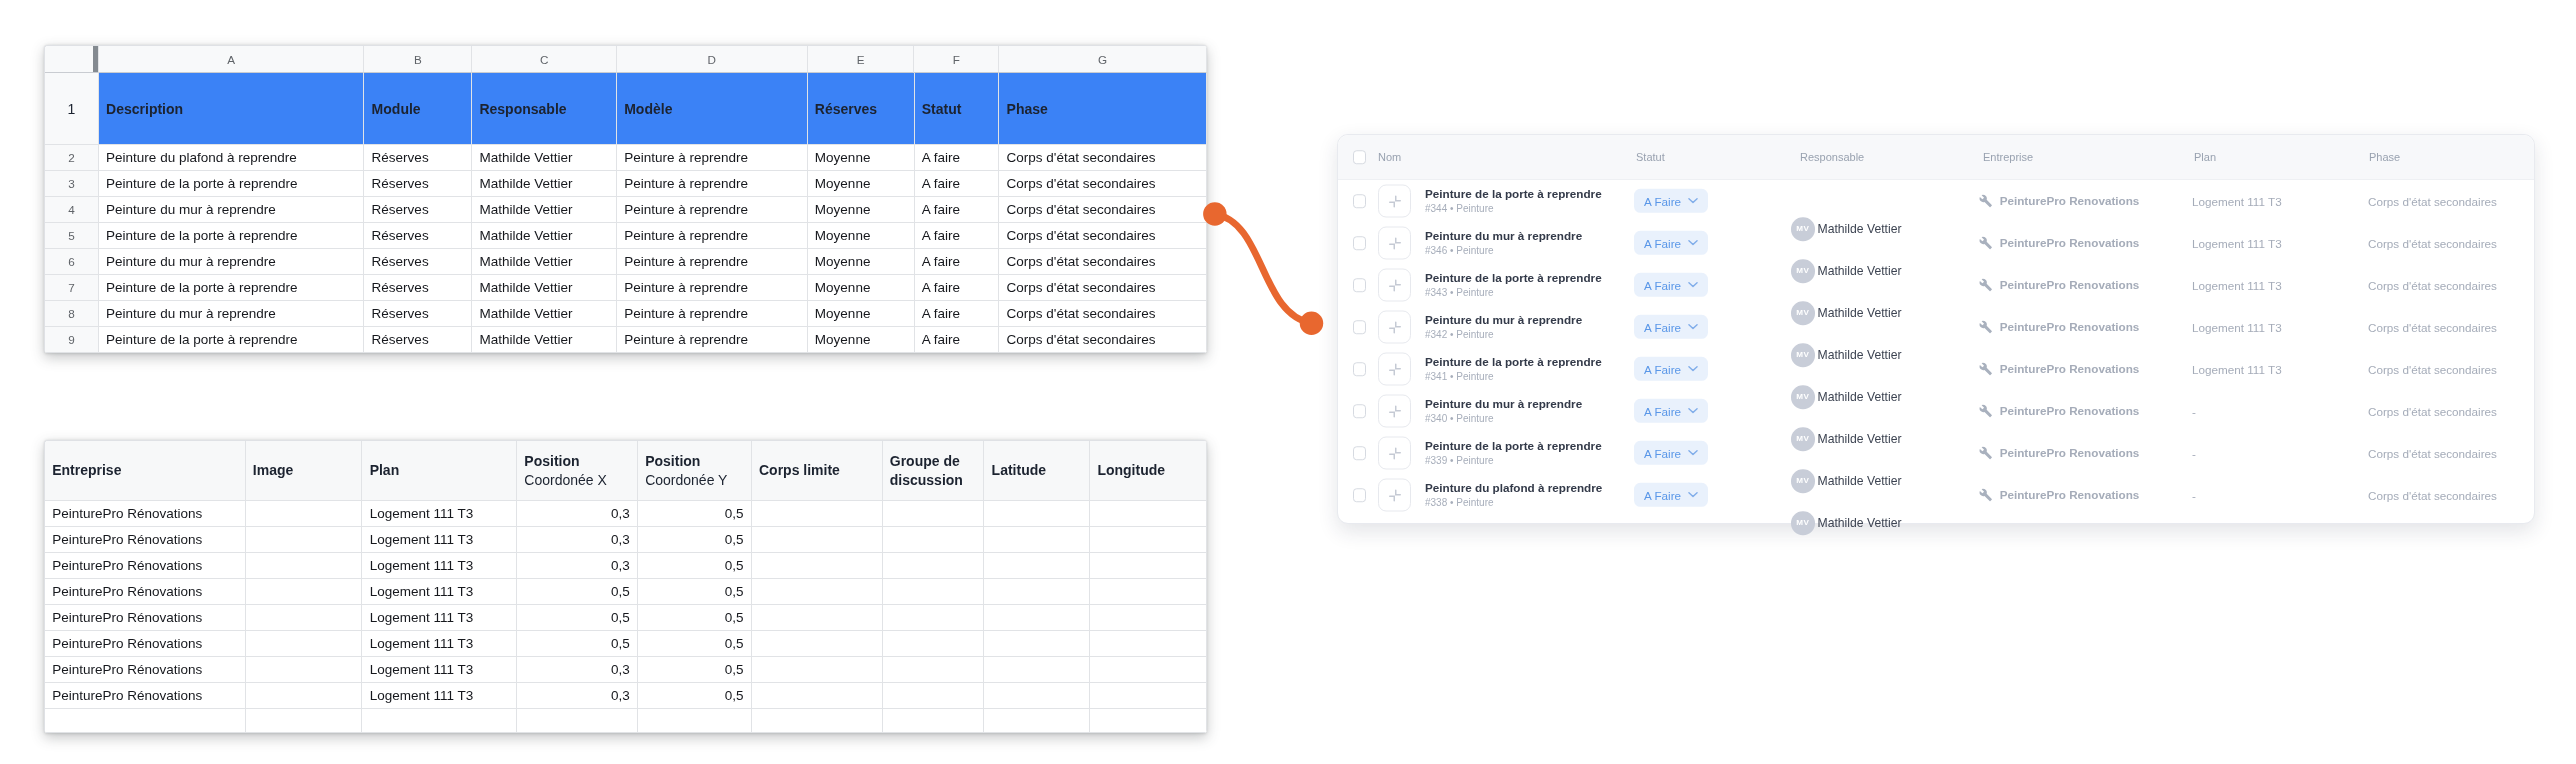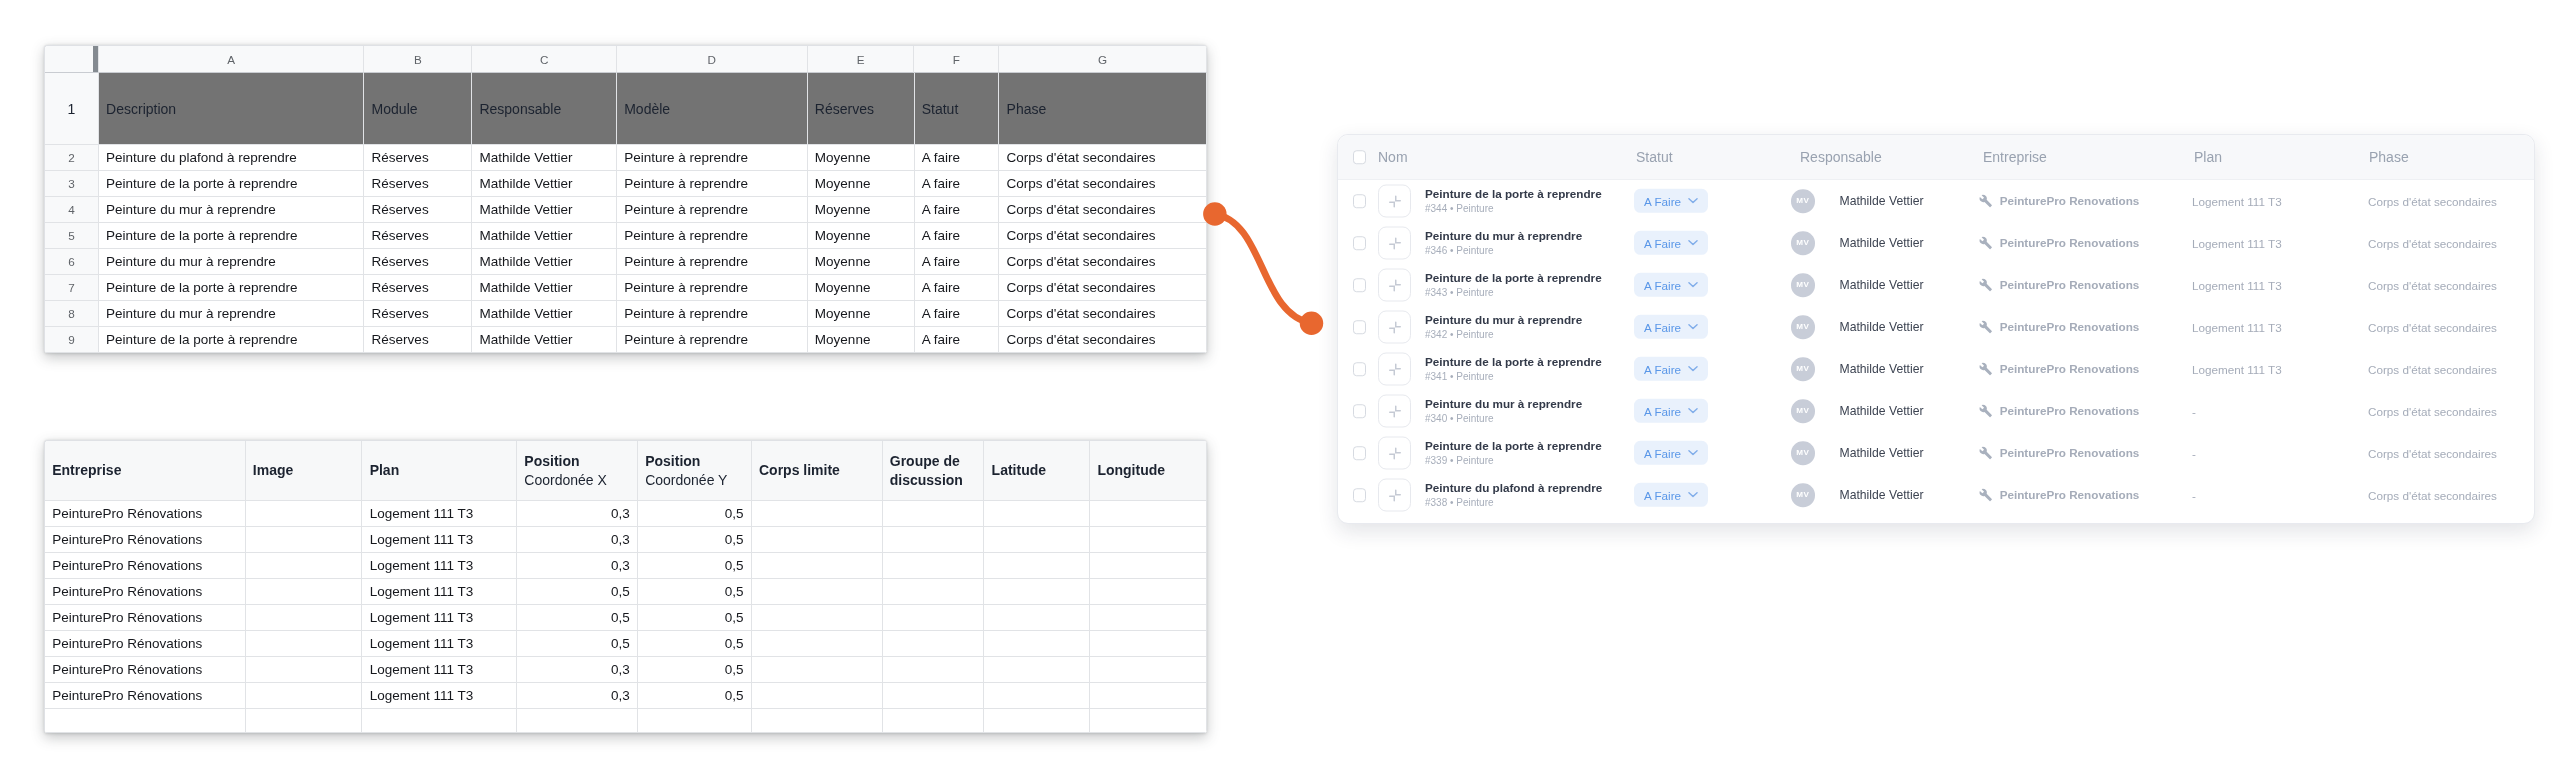--- a/index.html
+++ b/index.html
@@ -19,21 +19,21 @@
     background: #fff; display: flex; align-items: center; padding: 0 7.2px;
     font-size: 13.5px; color: #16181d; white-space: nowrap; overflow: hidden; }
   .letters .cell, .cell.num { justify-content: center; background: #f8f9fa;
     color: #5f6368; font-size: 11.7px; padding: 0 1.8px; }
   .letters .cell { border-bottom-color: #c9ccd1; }
   .srow.letters { height: 27px; }
   .cell.corner { position: relative; }
   .cell.corner::after { content:""; position: absolute; right: 0; top: 0;
     width: 4.5px; height: 100%; background: #848a90; }
   .srow.header1 { height: 72px; }
-  .header1 .cell { background: #737373; font-weight: normal; font-size: 14px; color: #1c2330; }
+  .header1 .cell { background: #3b82f6; font-weight: bold; font-size: 14px; color: #1c2330; }
   .header1 .cell.num { font-weight: normal; background: #f8f9fa; }
   .srow.data { height: 26px; }
   .srow.trailing { height: 23.5px; }
   
   .sheet-top .srow > :nth-child(1) { width: 54px; }
   .sheet-top .srow > :nth-child(2) { width: 266px; }
   .sheet-top .srow > :nth-child(3) { width: 108px; }
   .sheet-top .srow > :nth-child(4) { width: 145px; }
   .sheet-top .srow > :nth-child(5) { width: 191px; }
   .sheet-top .srow > :nth-child(6) { width: 107px; }
@@ -56,36 +56,36 @@
   .header2 .cell .sub2 { font-weight: normal; }
   .cell.r { justify-content: flex-end; }
 
   
   .panel { position: absolute; left: 1337px; top: 134px; width: 1198px;
     background: #fff; border: 0.9px solid #e8eaef; border-radius: 11px;
     box-shadow: 0 7.2px 20px rgba(35,45,65,.12); padding-bottom: 7.2px; }
   .p-header { position: relative; height: 45px; background: #f7f8fa;
     border-bottom: 0.9px solid #eef0f3; border-radius: 11px 11px 0 0; }
   .p-header .ph { position: absolute; top: 50%; transform: translateY(-50%);
-    font-size: 14px; color: #99a2b0; }
+    font-size: 11px; color: #99a2b0; }
   .p-row { position: relative; height: 42px; }
   .p-abs { position: absolute; top: 50%; transform: translateY(-50%); }
   .checkbox { position: absolute; top: 50%; transform: translateY(-50%);
     left: 14.5px; width: 13.5px; height: 13.5px; border: 1.4px solid #d6dae1;
     border-radius: 3.6px; background: #fff; }
   .task-icon { left: 40px; width: 33px; height: 33px; border: 0.9px solid #e7e9ee;
     border-radius: 8.1px; background: #fff; display: flex; align-items: center;
     justify-content: center; }
   .nameblk { left: 87px; }
   .tname { font-size: 11.7px; font-weight: bold; color: #333a49; line-height: 1.35; }
   .tsub  { font-size: 10px; color: #a7aebb; line-height: 1.35; }
   .badge { left: 296px; height: 24.4px; padding: 0 10px; border-radius: 6.3px;
     background: #e9f1fc; display: inline-flex; align-items: center; gap: 7.2px;
     font-size: 11.7px; color: #5a97e8; }
-  .resp { left: 453px; display: flex; align-items: center; gap: 25px; }
+  .resp { left: 453px; display: flex; align-items: center; gap: 3px; margin-top: 28px; }
   .avatar { width: 23.5px; height: 23.5px; border-radius: 50%; background: #c8cdd8;
     color: #fff; font-size: 8.1px; font-weight: bold; display: flex;
     align-items: center; justify-content: center; letter-spacing: 0.5px; }
   .rname { font-size: 12.2px; color: #3d4452; }
   .ent { left: 641px; display: flex; align-items: center; gap: 7.2px;
     font-size: 11.7px; color: #a5acb9; font-weight: bold; }
   .plan  { left: 854px; font-size: 11.7px; color: #a5acb9; }
   .phase { left: 1030px; font-size: 11.7px; color: #a5acb9; }
 
   

